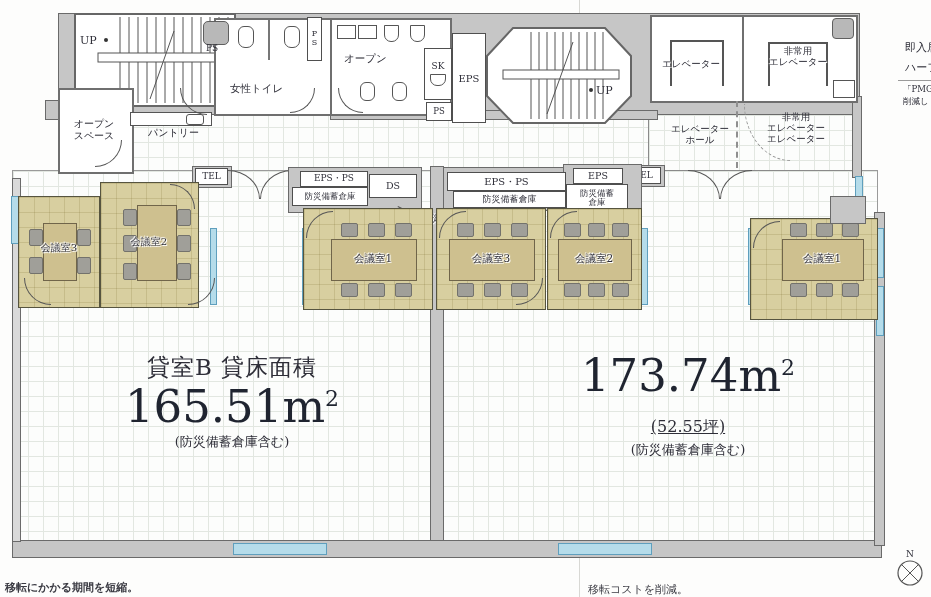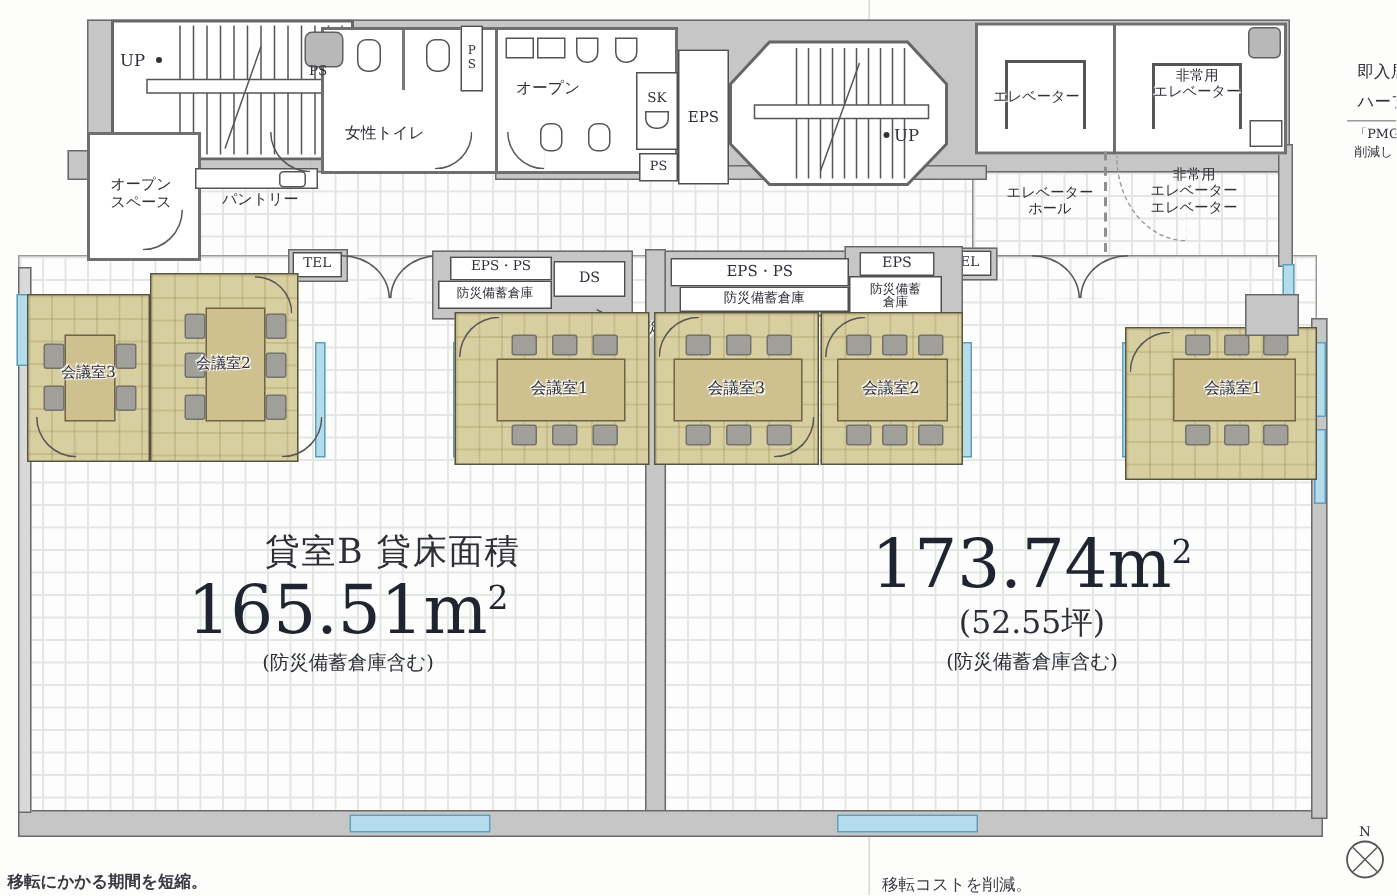--- a/index.html
+++ b/index.html
@@ -23,21 +23,21 @@
   .lbl{position:absolute;white-space:nowrap;color:#2e2e38;}
   .halo{text-shadow:0 0 2px #fff,0 0 2px #fff,1px 1px 0 #fff,-1px -1px 0 #fff;}
   .ctr{display:flex;align-items:center;justify-content:center;text-align:center;line-height:1.15;}
   .win{background:#b5dcea;border:1px solid #5f9fbd;}
   .arc-tl{border-top:1px solid #555;border-left:1px solid #555;border-top-left-radius:100%;}
   .arc-tr{border-top:1px solid #555;border-right:1px solid #555;border-top-right-radius:100%;}
   .arc-bl{border-bottom:1px solid #555;border-left:1px solid #555;border-bottom-left-radius:100%;}
   .arc-br{border-bottom:1px solid #555;border-right:1px solid #555;border-bottom-right-radius:100%;}
   .dashv{border-left:2px dashed #8f8f8f;}
   svg text{font-family:"DejaVu Serif","Liberation Serif",serif;fill:#2e2e38;}
-  .serif-big{font-family:"DejaVu Serif","Liberation Serif",serif;text-align:right;}
+  .serif-big{font-family:"DejaVu Serif","Liberation Serif",serif;}
 </style>
 </head>
 <body>
 
 <div id="plan">
 
   <div class="abs" style="left:579px;top:0;width:1px;height:597px;background:#d8d8d4;"></div>
 
   <div class="abs grid" style="left:12px;top:170px;width:418px;height:372px;"></div>
   <div class="abs grid" style="left:442px;top:170px;width:434px;height:372px;"></div>
@@ -299,21 +299,21 @@
     <div style="font-size:45px;line-height:1.05;color:#1f2430;">
       <span>165.51m</span><sup style="font-size:22px;">2</sup>
     </div>
     <div style="font-size:13px;margin-top:3px;">(防災備蓄倉庫含む)</div>
   </div>
 
   <div class="abs" style="left:573px;top:352px;width:230px;text-align:center;">
     <div style="font-size:45px;line-height:1.05;color:#1f2430;">
       <span>173.74m</span><sup style="font-size:22px;">2</sup>
     </div>
-    <div style="font-size:21px;margin-top:2px;">(52.55坪)</div>
+    <div style="font-size:16px;margin-top:18px;text-decoration:underline;">(52.55坪)</div>
     <div style="font-size:13px;margin-top:3px;">(防災備蓄倉庫含む)</div>
   </div>
 
   <div class="lbl" style="left:905px;top:40px;font-size:11px;">即入居</div>
   <div class="lbl" style="left:905px;top:60px;font-size:11px;">ハーフ</div>
   <div class="abs" style="left:898px;top:80px;width:33px;border-top:1px solid #9a9a9a;"></div>
   <div class="lbl" style="left:903px;top:84px;font-size:8.5px;">「PMG</div>
   <div class="lbl" style="left:903px;top:96px;font-size:8.5px;">削減し</div>
 
   <div class="lbl" style="left:5px;top:580px;font-size:11px;color:#3a3a42;font-weight:bold;">移転にかかる期間を短縮。</div>

